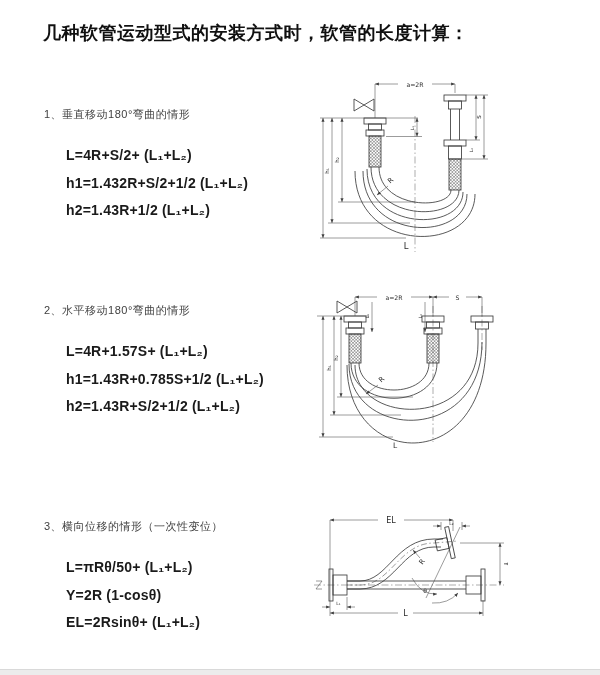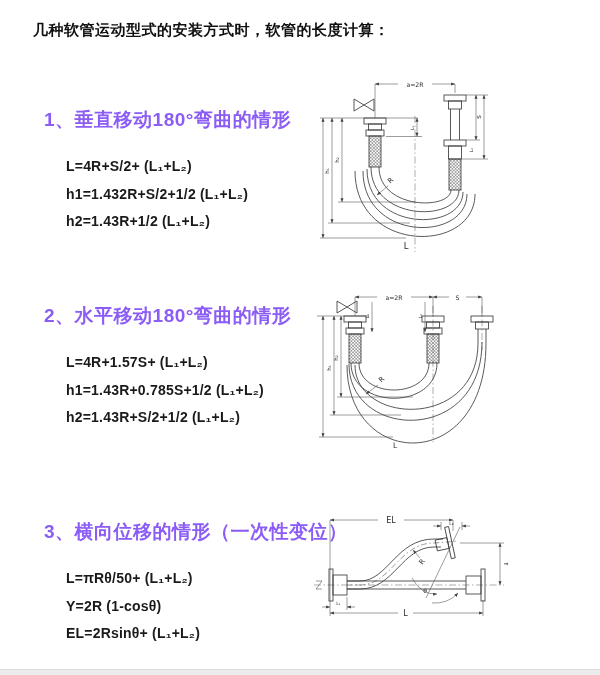--- a/index.html
+++ b/index.html
@@ -1,21 +1,21 @@
 <!DOCTYPE html>
 <html><head>
 <meta charset="utf-8">
 <style>
   html,body{margin:0;padding:0;background:#fff;}
   .page{position:relative;width:600px;height:675px;background:#ffffff;overflow:hidden;
         font-family:"Liberation Sans","DejaVu Sans",sans-serif;}
-  .title{position:absolute;left:33px;top:21px;font-size:15px;font-weight:bold;
+  .title{position:absolute;left:43px;top:21px;font-size:18px;font-weight:bold;
          color:#101010;letter-spacing:.5px;white-space:nowrap;}
   .sec{position:absolute;left:44px;}
-  .sec-h{font-size:19px;font-weight:bold;color:#8b5cf6;letter-spacing:.5px;white-space:nowrap;}
+  .sec-h{font-size:11px;font-weight:normal;color:#404040;letter-spacing:.5px;white-space:nowrap;}
   .sec-f{margin-top:20px;padding-left:22px;font-size:14px;font-weight:600;color:#1a1a1a;
          line-height:27.5px;letter-spacing:.2px;white-space:nowrap;}
   .diag{position:absolute;}
   svg{display:block;}
   svg text{font-family:"DejaVu Sans",sans-serif;fill:#2b2b2b;}
   .ol{stroke:#3c3c3c;stroke-width:.85;fill:none;}
   .dl{stroke:#4a4a4a;stroke-width:.55;fill:none;}
   .cl{stroke:#5a5a5a;stroke-width:.5;fill:none;stroke-dasharray:7 2.5 1.5 2.5;}
   .hz{stroke:#3c3c3c;stroke-width:.85;}
   .bottom-edge{position:absolute;left:0;right:0;bottom:0;height:5px;background:#ececec;

